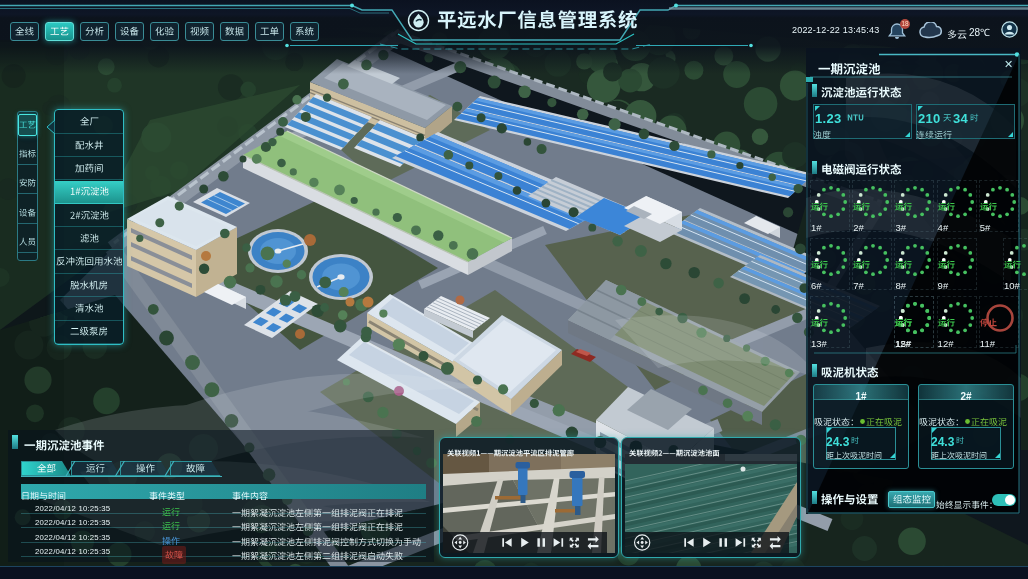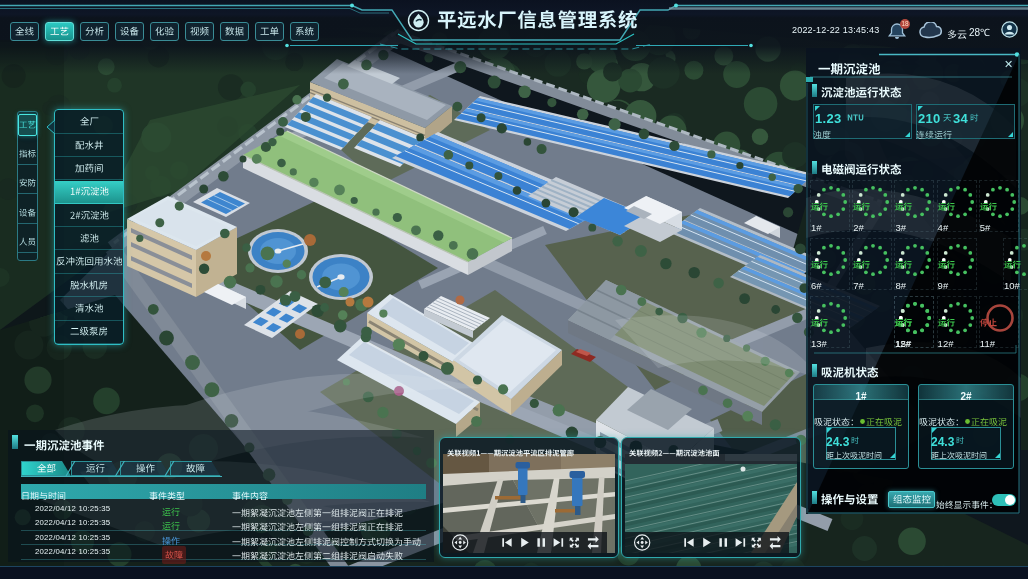--- a/index.html
+++ b/index.html
@@ -61,21 +61,21 @@
 .evpanel{position:absolute;left:8px;top:430px;width:426px;height:132px;
  background:rgba(8,18,30,0.55)}
 .evbar{left:12px;top:435px;width:6px;height:14px;
  background:linear-gradient(#53e0e0,#1d7a84)}
 .etab{position:absolute;top:461px;height:15px;background:rgba(30,62,80,0.55);
  border:1px solid #2a8f96;display:flex;align-items:center;justify-content:center;
  clip-path:polygon(0 0,calc(100% - 9px) 0,100% 100%,0 100%)}
 .etab.on{background:linear-gradient(90deg,#2fd3cc,#1a8a88)}
 .thead{position:absolute;left:21px;top:484px;width:405px;height:14.5px;
  background:linear-gradient(90deg,#2fa9ad,#1f7e84)}
-.erow{position:absolute;left:21px;width:405px;height:31px;
+.erow{position:absolute;left:21px;width:405px;height:14px;
  border-bottom:1px solid rgba(80,200,210,0.3)}
 
 .vpanel{position:absolute;top:437px;width:180px;height:121px;border:1.5px solid #2fa9ad;
  border-radius:6px;background:rgba(10,25,35,0.85);box-shadow:0 0 7px rgba(47,169,173,0.5)}
 .botband{position:absolute;left:0;top:566px;width:1028px;height:13px;background:#0a1120;
  border-top:1px solid rgba(47,120,160,0.5)}
 </style></head><body>
 <svg width="0" height="0" style="position:absolute">
     <defs>
       <path id="g0r" d="M49.3 -85.1C39.2 -69.2 20.9 -54.5 2.6 -46.2C4.5 -44.6 6.7 -42.1 7.8 -40.1C11.8 -42.1 15.8 -44.4 19.7 -46.9V-40.4H46.1V-24.8H20.3V-18.1H46.1V-1.6H7.6V5.2H92.9V-1.6H53.9V-18.1H80.9V-24.8H53.9V-40.4H80.9V-47C84.7 -44.4 88.5 -42 92.5 -39.7C93.6 -41.9 95.8 -44.5 97.7 -46C81.4 -54.6 66.6 -65 54.2 -79.4L55.9 -82ZM20 -47.1C31.3 -54.4 41.8 -63.7 50 -73.9C59.5 -63 69.6 -54.6 80.7 -47.1Z"></path>

